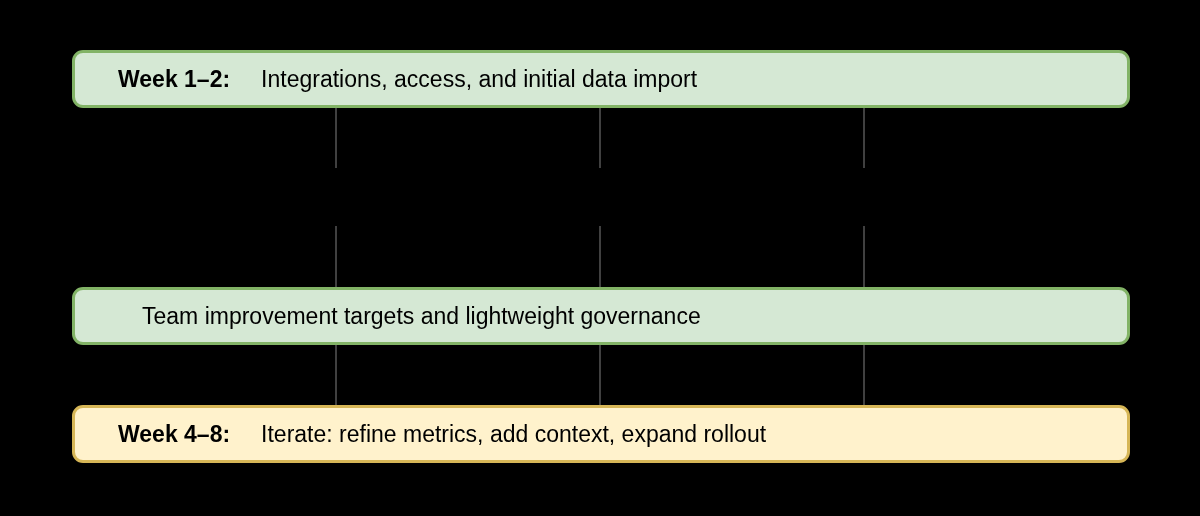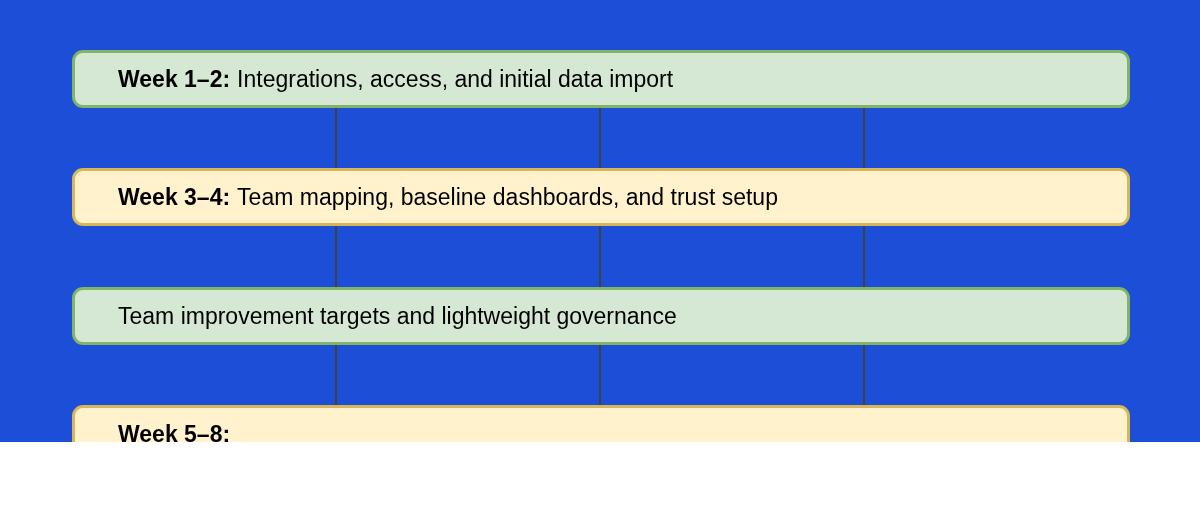--- a/index.html
+++ b/index.html
@@ -3,22 +3,22 @@
 <meta charset="utf-8">
 <style>
   html, body {
     margin: 0;
     padding: 0;
     background: #ffffff;
   }
   .canvas {
     position: relative;
     width: 1200px;
-    height: 442px;
-    background: #1d4ed8;
+    height: 516px;
+    background: #000000;
     overflow: hidden;
     font-family: "Liberation Sans", sans-serif;
   }
   .roadmap-box {
     position: absolute;
     left: 72px;
     width: 1058px;
     height: 58px;
     box-sizing: border-box;
     border: 3px solid #999;
@@ -30,49 +30,47 @@
     color: #000000;
     z-index: 2;
   }
   .roadmap-box .label {
     font-weight: 700;
     margin-right: 7px;
     white-space: nowrap;
   }
   .roadmap-box .desc {
     white-space: nowrap;
+    margin-left: 24px;
   }
   .connector {
     position: absolute;
     width: 2px;
     margin-left: -1px;
     z-index: 1;
   }
 </style>
 </head>
 <body>
 
 <div class="canvas">
 
   <div class="roadmap-box" style="top: 50px; background: rgb(213, 232, 212); border-color: rgb(130, 179, 102); color: rgb(0, 0, 0);">
     <span class="label">Week 1–2:</span>
     <span class="desc">Integrations, access, and initial data import</span>
   </div>
 
-  <div class="roadmap-box" style="top: 168px; background: rgb(255, 242, 204); border-color: rgb(214, 182, 86); color: rgb(0, 0, 0);">
-    <span class="label">Week 3–4:</span>
-    <span class="desc">Team mapping, baseline dashboards, and trust setup</span>
-  </div>
 
   <div class="roadmap-box" style="top: 287px; background: rgb(213, 232, 212); border-color: rgb(130, 179, 102); color: rgb(0, 0, 0);">
     <span class="desc">Team improvement targets and lightweight governance</span>
   </div>
 
   <div class="roadmap-box" style="top: 405px; background: rgb(255, 242, 204); border-color: rgb(214, 182, 86); color: rgb(0, 0, 0);">
-    <span class="label">Week 5–8:</span>
+    <span class="label">Week 4–8:</span>
+    <span class="desc">Iterate: refine metrics, add context, expand rollout</span>
   </div>
 
   <div id="connectors">
       <div class="connector" style="left: 336px; top: 108px; height: 60px; background: rgb(64, 64, 64);"></div>
       <div class="connector" style="left: 336px; top: 226px; height: 61px; background: rgb(64, 64, 64);"></div>
       <div class="connector" style="left: 336px; top: 345px; height: 60px; background: rgb(64, 64, 64);"></div>
       <div class="connector" style="left: 600px; top: 108px; height: 60px; background: rgb(64, 64, 64);"></div>
       <div class="connector" style="left: 600px; top: 226px; height: 61px; background: rgb(64, 64, 64);"></div>
       <div class="connector" style="left: 600px; top: 345px; height: 60px; background: rgb(64, 64, 64);"></div>
       <div class="connector" style="left: 864px; top: 108px; height: 60px; background: rgb(64, 64, 64);"></div>

